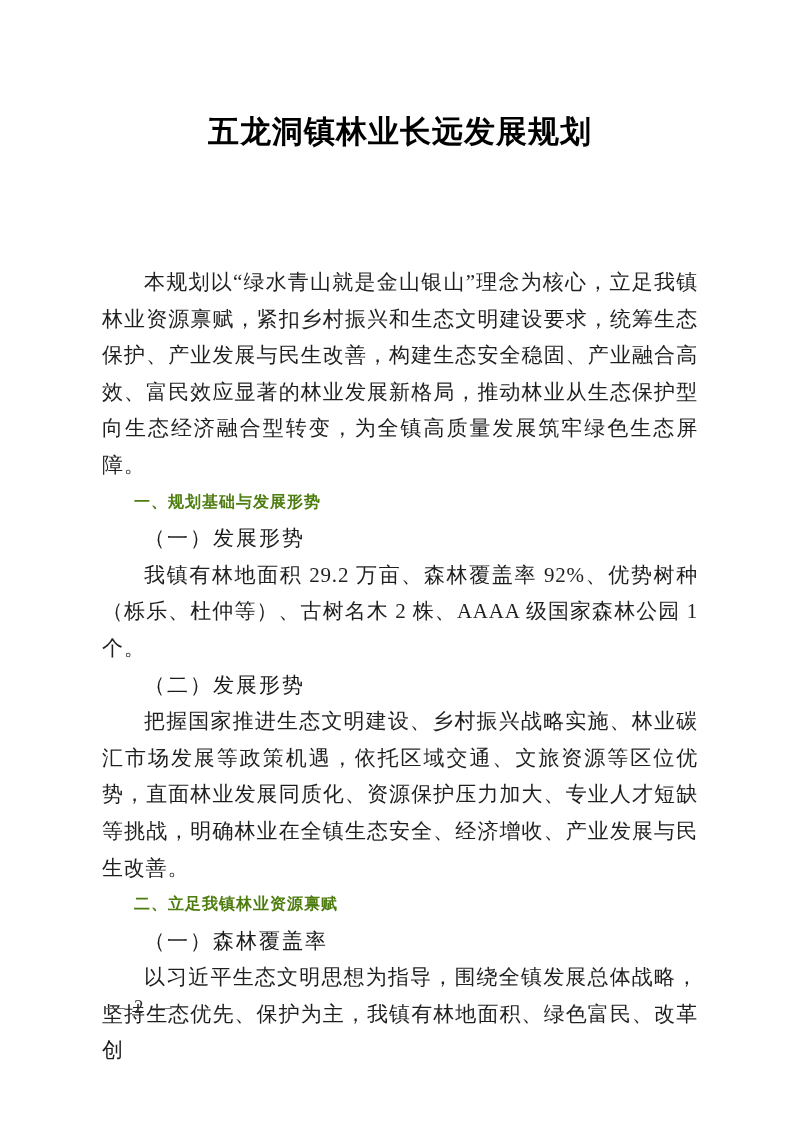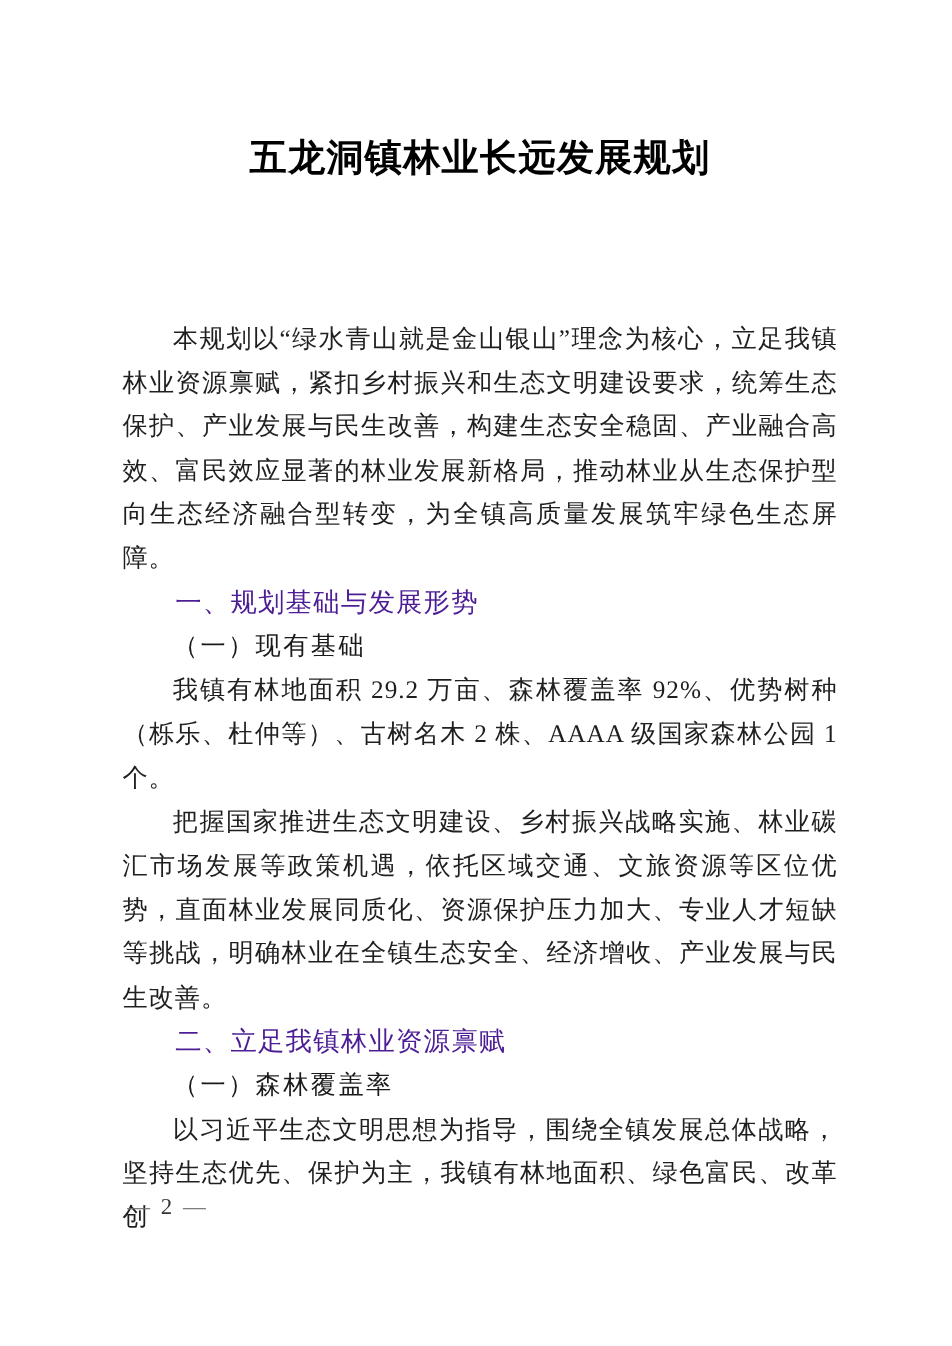--- a/index.html
+++ b/index.html
@@ -44,25 +44,25 @@
     text-align: justify;
     letter-spacing: 0.8px;
     word-break: break-all;
     margin-top: 16px;
   }
   .para {
     text-indent: 2em;
     margin: 0;
   }
   .h-section {
-    font-size: 22px;
-    font-weight: 400;
+    font-size: 16px;
+    font-weight: 700;
     text-indent: 2em;
     line-height: 36.6px;
-    color: #4c1d95;
+    color: #4d7c0f;
     font-family: "Liberation Sans", sans-serif;
     letter-spacing: 1px;
   }
   .h-sub {
     font-size: 21px;
     font-weight: 400;
     text-indent: 2em;
     line-height: 36.6px;
     color: #1a1a1a;
     letter-spacing: 2px;
@@ -86,22 +86,23 @@
 <body>
 
 <div class="page">
 
   <div class="doc-title">五龙洞镇林业长远发展规划</div>
 
 
   <div class="body-block">
     <p class="para">本规划以“绿水青山就是金山银山”理念为核心，立足我镇林业资源禀赋，紧扣乡村振兴和生态文明建设要求，统筹生态保护、产业发展与民生改善，构建生态安全稳固、产业融合高效、富民效应显著的林业发展新格局，推动林业从生态保护型向生态经济融合型转变，为全镇高质量发展筑牢绿色生态屏障。</p>
     <div class="h-section">一、规划基础与发展形势</div>
-    <div class="h-sub">（一）现有基础</div>
+    <div class="h-sub">（一）发展形势</div>
     <p class="para">我镇有林地面积 29.2 万亩、森林覆盖率 92%、优势树种（栎乐、杜仲等）、古树名木 2 株、AAAA 级国家森林公园 1 个。</p>
+    <div class="h-sub">（二）发展形势</div>
     <p class="para">把握国家推进生态文明建设、乡村振兴战略实施、林业碳汇市场发展等政策机遇，依托区域交通、文旅资源等区位优势，直面林业发展同质化、资源保护压力加大、专业人才短缺等挑战，明确林业在全镇生态安全、经济增收、产业发展与民生改善。</p>
     <div class="h-section">二、立足我镇林业资源禀赋</div>
     <div class="h-sub">（一）森林覆盖率</div>
     <p class="para">以习近平生态文明思想为指导，围绕全镇发展总体战略，坚持生态优先、保护为主，我镇有林地面积、绿色富民、改革创</p>
   </div>
 
   <div class="footer">
     <span class="dash">—</span><span class="page-num">2</span><span class="dash">—</span>
   </div>
 

